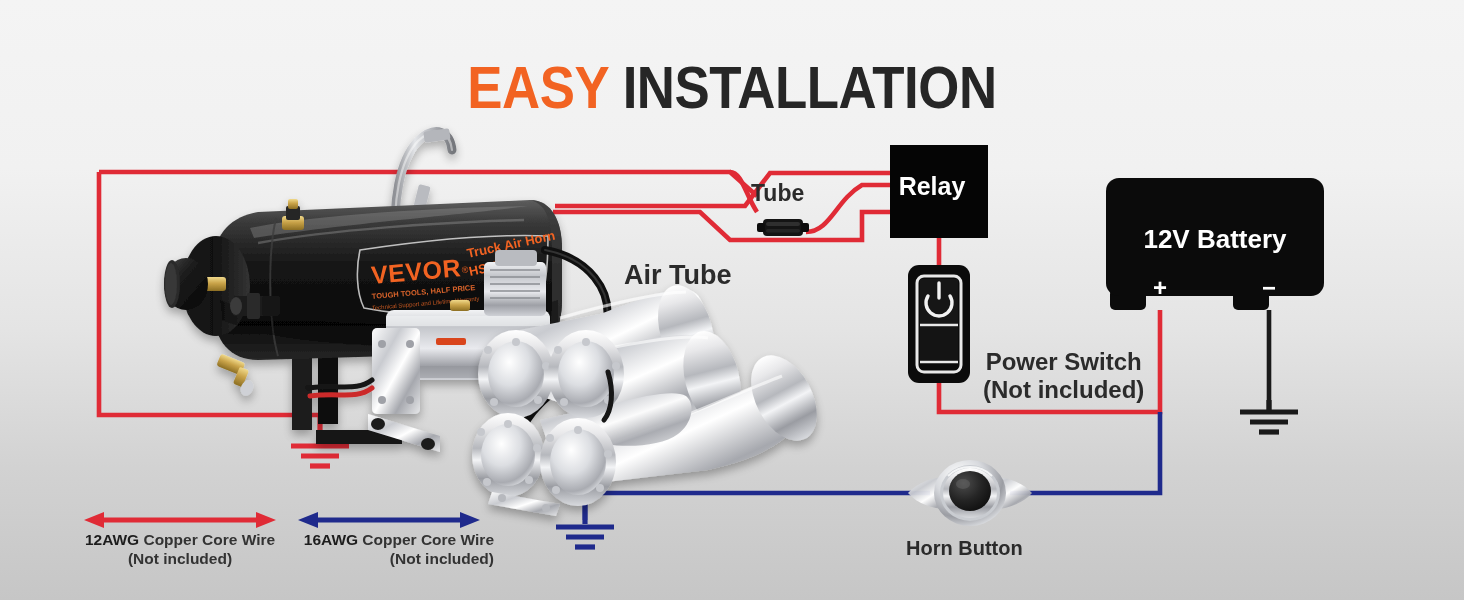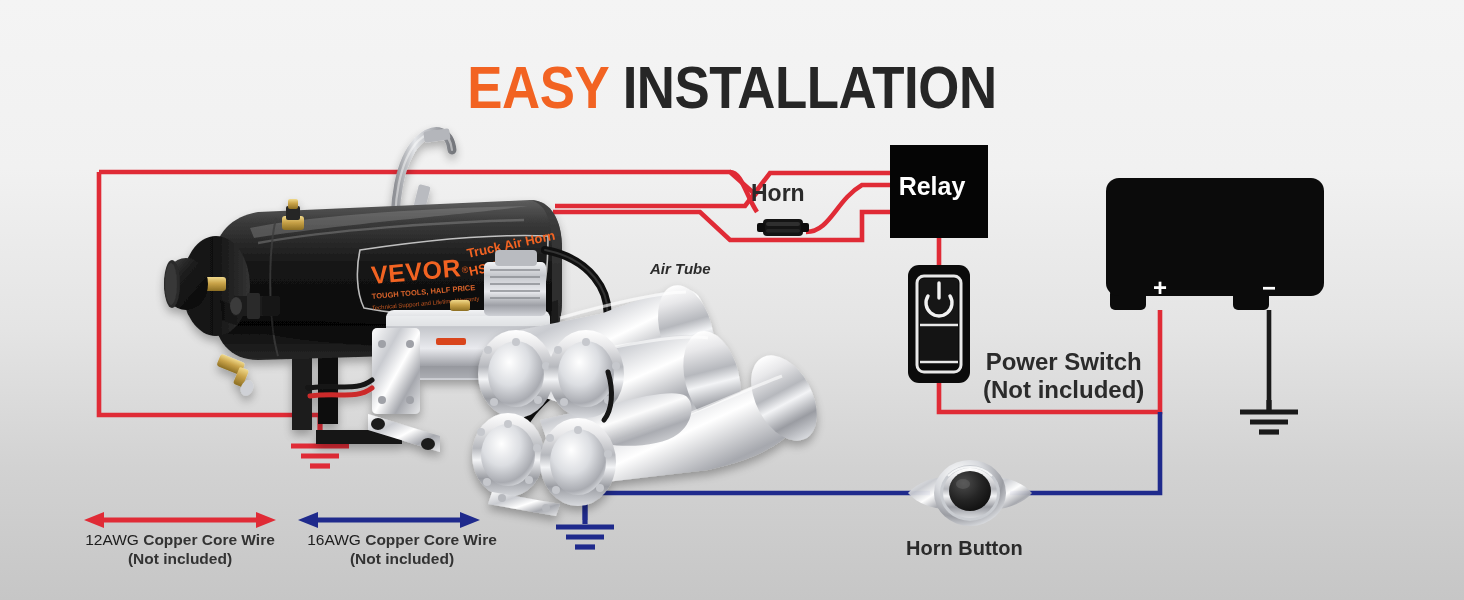--- a/index.html
+++ b/index.html
@@ -23,34 +23,34 @@
     font-weight:bold;font-size:60px;letter-spacing:-0.5px;
     line-height:1;white-space:nowrap;
     transform:scaleX(.88);transform-origin:50% 50%;
   }
   .title .easy{color:#f26322;}
   .title .inst{color:#262626;}
 
   
   .lbl{position:absolute;color:#2b2b2b;font-weight:bold;white-space:nowrap;}
   .lbl-fuse{left:751px;top:180px;font-size:23px;}
-  .lbl-airtube{left:650px;top:260px;font-size:15px;font-style:italic;}
+  .lbl-airtube{left:624px;top:260px;font-size:27px;}
   .lbl-relay{left:890px;top:172px;width:84px;text-align:center;font-size:25px;color:#fff;}
   .lbl-batt{left:1106px;top:224px;width:218px;text-align:center;font-size:26px;color:#fff;}
   .lbl-plus{left:1140px;top:274px;width:40px;text-align:center;font-size:24px;color:#fff;}
   .lbl-minus{left:1249px;top:274px;width:40px;text-align:center;font-size:24px;color:#fff;}
   .lbl-pwr{left:983px;top:348px;font-size:24px;line-height:1.18;text-align:center;}
   .lbl-horn{left:906px;top:537px;font-size:20px;}
 
   
   .legend{position:absolute;top:530px;font-size:15.5px;color:#333;text-align:center;line-height:1.25;white-space:nowrap;}
-  .legend b{font-weight:normal;color:#1d1d1d;}
+  .legend b{font-weight:bold;color:#1d1d1d;}
   .legend .sub{font-weight:bold;}
   .legend-a{left:80px;width:200px;}
-  .legend-b{left:302px;width:200px;}
+  .legend-b{left:294px;width:200px;text-align:right;}
 </style>
 </head>
 <body>
 
 <div id="stage">
 
   <svg id="vec" viewBox="0 0 1464 600">
     <defs>
 
       <linearGradient id="tankG" x1="0" y1="0" x2="0" y2="1">
@@ -409,23 +409,24 @@
       <line x1="312" y1="520" x2="466" y2="520" stroke="#1f2a8c" stroke-width="5"></line>
       <path d="M 298,520 L 318,512 L 318,528 Z" fill="#1f2a8c"></path>
       <path d="M 480,520 L 460,512 L 460,528 Z" fill="#1f2a8c"></path>
     </g>
   </svg>
 
   <div class="title">
     <span class="easy">EASY</span><span> </span><span class="inst">INSTALLATION</span>
   </div>
 
-  <div class="lbl lbl-fuse">Horn</div>
+  <div class="lbl lbl-fuse">Tube</div>
   <div class="lbl lbl-airtube">Air Tube</div>
   <div class="lbl lbl-relay">Relay</div>
+  <div class="lbl lbl-batt">12V Battery</div>
   <div class="lbl lbl-plus">+</div>
   <div class="lbl lbl-minus">−</div>
   <div class="lbl lbl-pwr">
     <div>Power Switch</div>
     <div>(Not included)</div>
   </div>
   <div class="lbl lbl-horn">Horn Button</div>
 
   <div class="legend legend-a">
     <div><b>12AWG</b><span class="sub"> Copper Core Wire</span></div>

